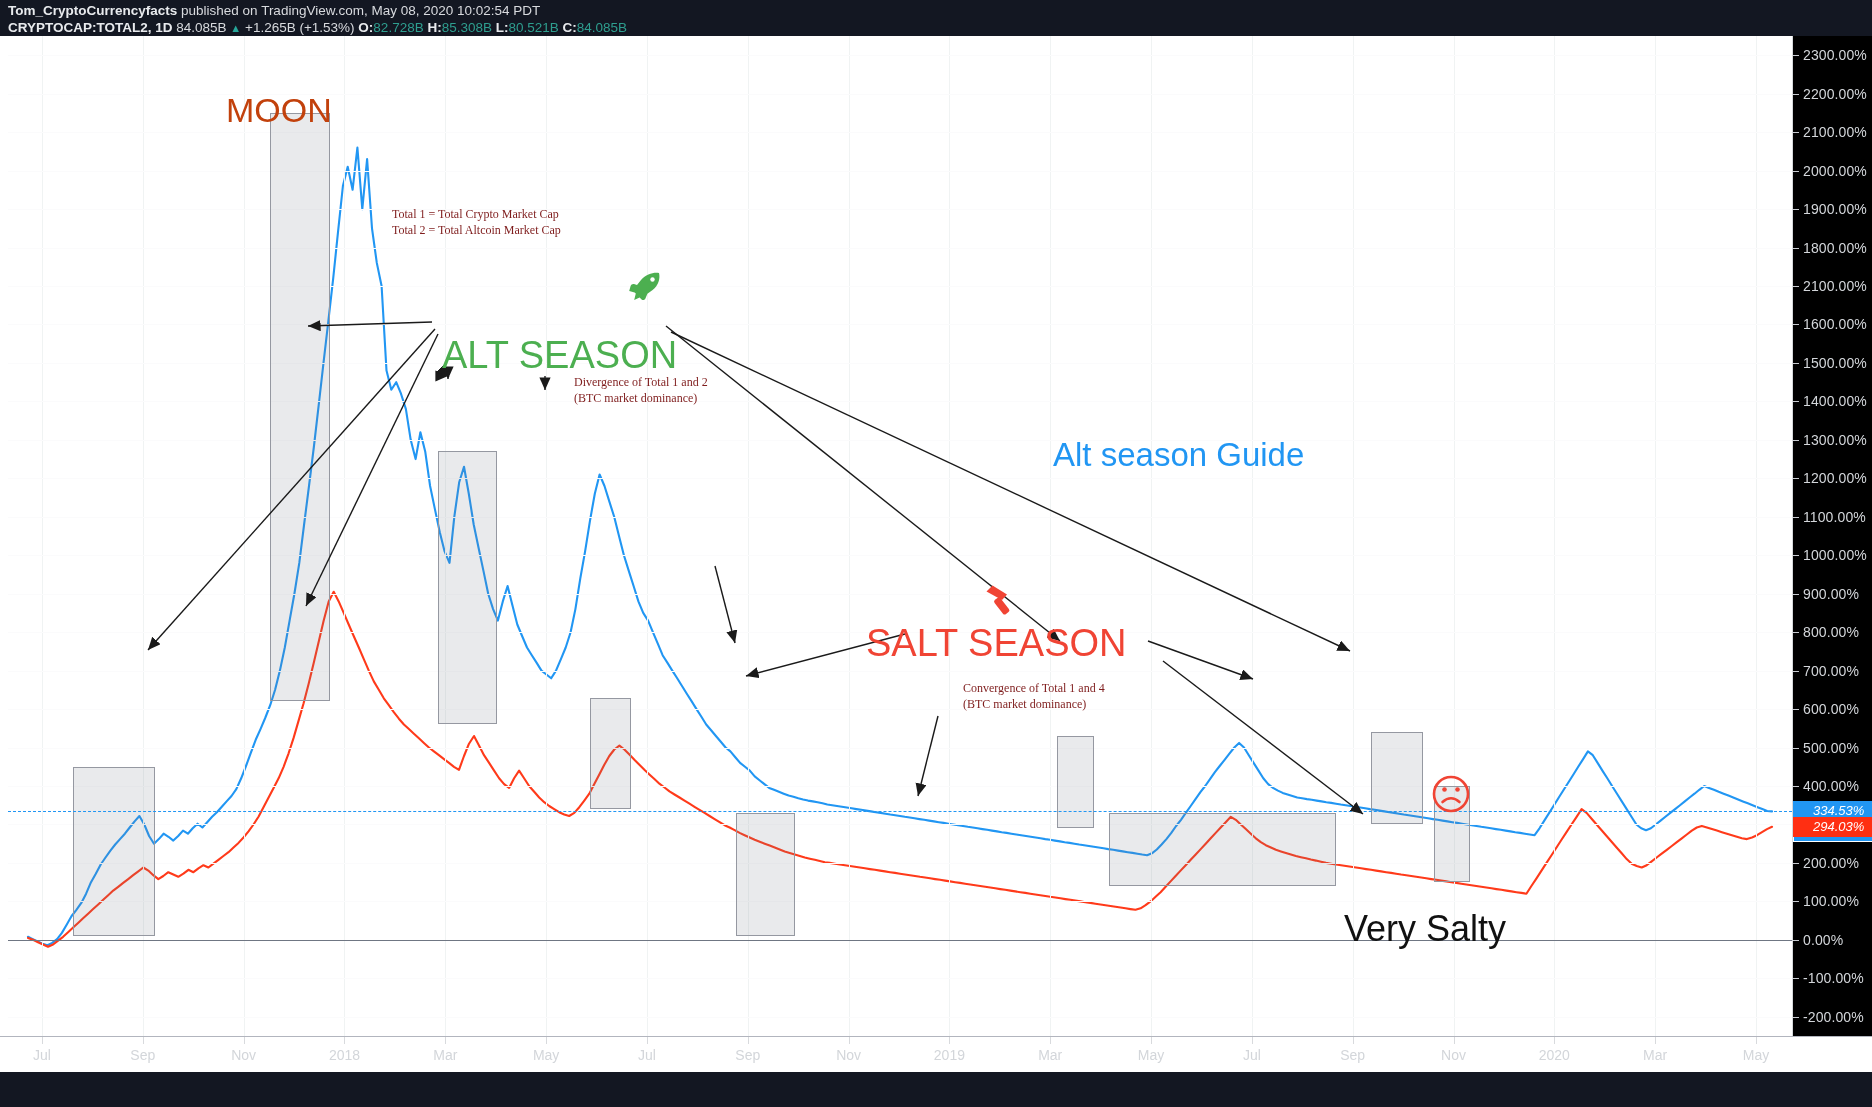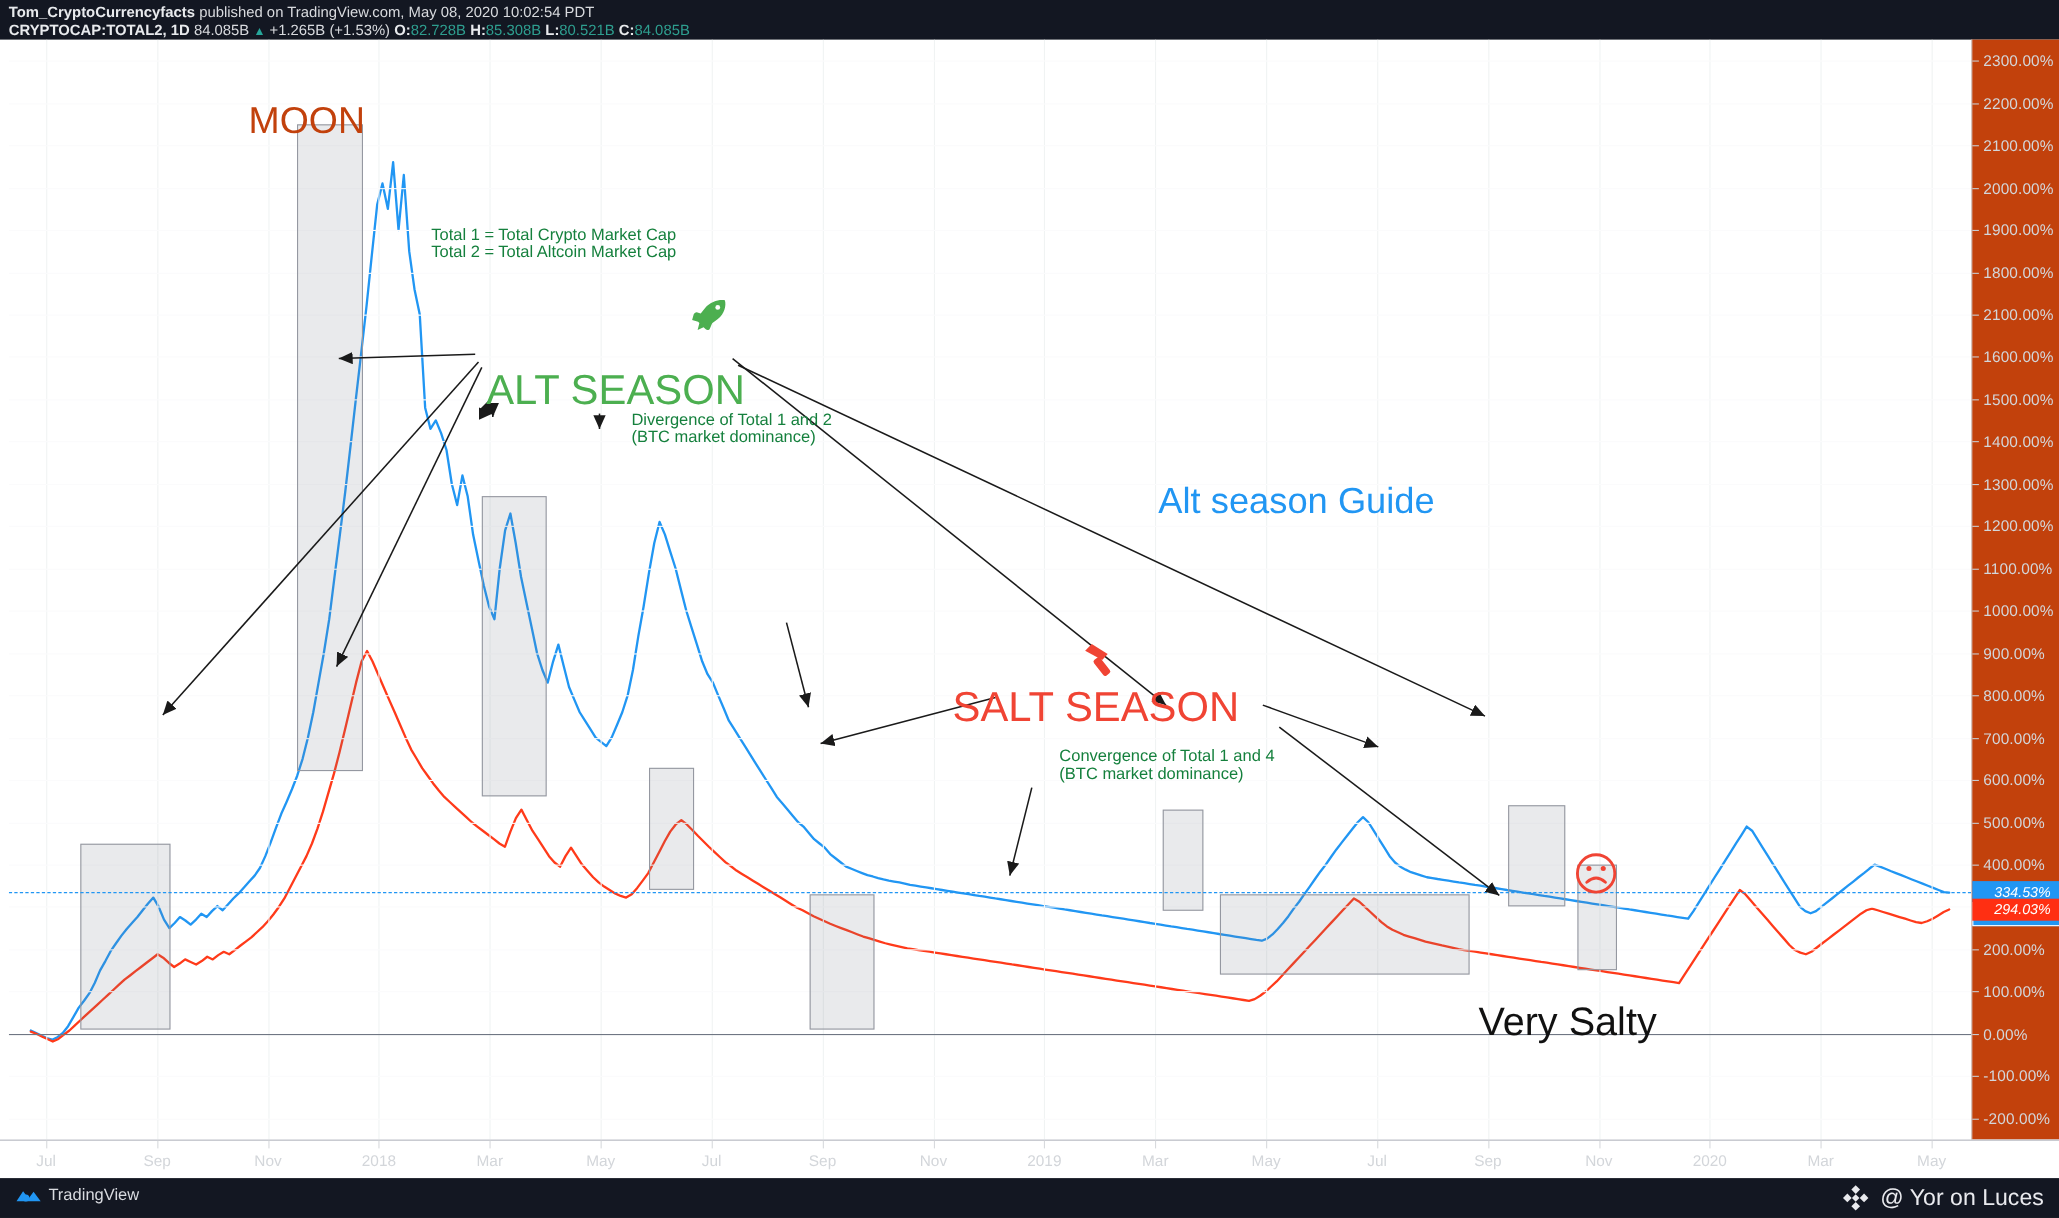--- a/index.html
+++ b/index.html
@@ -12,21 +12,21 @@
   .hdr-line1{top:3px;font-size:13.5px;}
   .hdr-line2{top:20px;font-size:13.5px;}
   .hdr-strong{font-weight:bold;color:#e8eaed;}
   .hdr-plain{color:#d8dade;}
   .hdr-teal{color:#2e9e8f;}
   .hdr-up{color:#26a69a;font-size:11px;}
 
   
   #plate{position:absolute;left:0;top:36px;width:1872px;height:1035px;background:#ffffff;}
   #pane{position:absolute;left:8px;top:0;width:1784px;height:1000px;overflow:hidden;}
-  #priceaxis{position:absolute;left:1792px;top:0;width:80px;height:1000px;background:#c2410c;border-left:1px solid #d6d8db;}
+  #priceaxis{position:absolute;left:1792px;top:0;width:80px;height:1000px;background:#000000;border-left:1px solid #d6d8db;}
   #timeaxis{position:absolute;left:0px;top:1000px;width:1872px;height:35px;background:#fff;border-top:1px solid #b2b5be;}
 
   .vgrid{position:absolute;top:0;width:1px;height:1000px;background:#f0f3f3;}
   .hgrid{position:absolute;left:0;width:1784px;height:1px;background:#fbfbfc;}
   .zeroline{position:absolute;left:0;width:1784px;height:1px;background:#6f7683;}
 
   .shade{position:absolute;background:rgba(120,123,134,.16);border:1px solid #9598a1;box-sizing:border-box;}
 
   .dashline{position:absolute;left:0;width:1784px;height:0;border-top:1px dashed #2196f3;}
 
@@ -41,21 +41,21 @@
   .badge-red{background:#ff2f12;}
   .badge-cd{background:#2196f3;border:1px solid #fff;box-sizing:border-box;}
 
   
   .anno{position:absolute;white-space:pre;}
   .moon{font-size:34px;color:#c2410c;font-family:"Liberation Sans",sans-serif;}
   .altseason{font-size:38px;color:#4caf50;font-family:"Liberation Sans",sans-serif;}
   .saltseason{font-size:38px;color:#f04434;font-family:"Liberation Sans",sans-serif;}
   .guide{font-size:33px;color:#2196f3;font-family:"Liberation Sans",sans-serif;}
   .verysalty{font-size:36px;color:#111;font-family:"Liberation Sans",sans-serif;}
-  .small{font-size:15px;color:#15803d;line-height:16px;font-family:Liberation Sans, sans-serif;}
+  .small{font-size:12px;color:#7f1d1d;line-height:16px;font-family:Liberation Serif, serif;}
 
   .emoji{position:absolute;font-size:34px;line-height:1;}
 
   
   #footer{position:absolute;left:0;top:1071px;width:1872px;height:36px;background:#131722;}
   #tvlogo{position:absolute;left:14px;top:7px;display:flex;align-items:center;gap:6px;color:#d9dbe0;font-size:15px;}
   #watermark{position:absolute;right:14px;top:5px;display:flex;align-items:center;gap:9px;color:#e9eaee;font-size:21px;}
   svg{display:block;}
 </style>
 </head>
@@ -306,38 +306,13 @@
         <div class="tlabel" style="left: 1453.53px;">Nov</div>
         <div class="ttick" style="left: 1554.35px;"></div>
         <div class="tlabel" style="left: 1554.35px;">2020</div>
         <div class="ttick" style="left: 1655.18px;"></div>
         <div class="tlabel" style="left: 1655.18px;">Mar</div>
         <div class="ttick" style="left: 1756px;"></div>
         <div class="tlabel" style="left: 1756px;">May</div>
       </div>
   </div>
 
-  <div id="footer">
-    <div id="tvlogo">
-      <span>
-        <svg width="24" height="16" viewBox="0 0 24 16">
-          <path d="M1 13 L7 4 L12 10.5 L16.5 4.5 L23 13 Z" fill="#2196f3"></path>
-          <circle cx="9.5" cy="10" r="3.2" fill="#2196f3"></circle>
-        </svg>
-      </span>
-      <span>TradingView</span>
-    </div>
-    <div id="watermark">
-      <span>
-        <svg width="26" height="26" viewBox="0 0 26 26">
-          <g fill="#e9eaee">
-            <rect x="10.2" y="2.6" width="5.6" height="5.6" transform="rotate(45 13 5.4)"></rect>
-            <rect x="10.2" y="17.8" width="5.6" height="5.6" transform="rotate(45 13 20.6)"></rect>
-            <rect x="2.6" y="10.2" width="5.6" height="5.6" transform="rotate(45 5.4 13)"></rect>
-            <rect x="17.8" y="10.2" width="5.6" height="5.6" transform="rotate(45 20.6 13)"></rect>
-            <rect x="10.6" y="10.6" width="4.8" height="4.8" transform="rotate(45 13 13)"></rect>
-          </g>
-        </svg>
-      </span>
-      <span>@ Yor on Luces</span>
-    </div>
-  </div>
 </div>
 
 </body></html>

